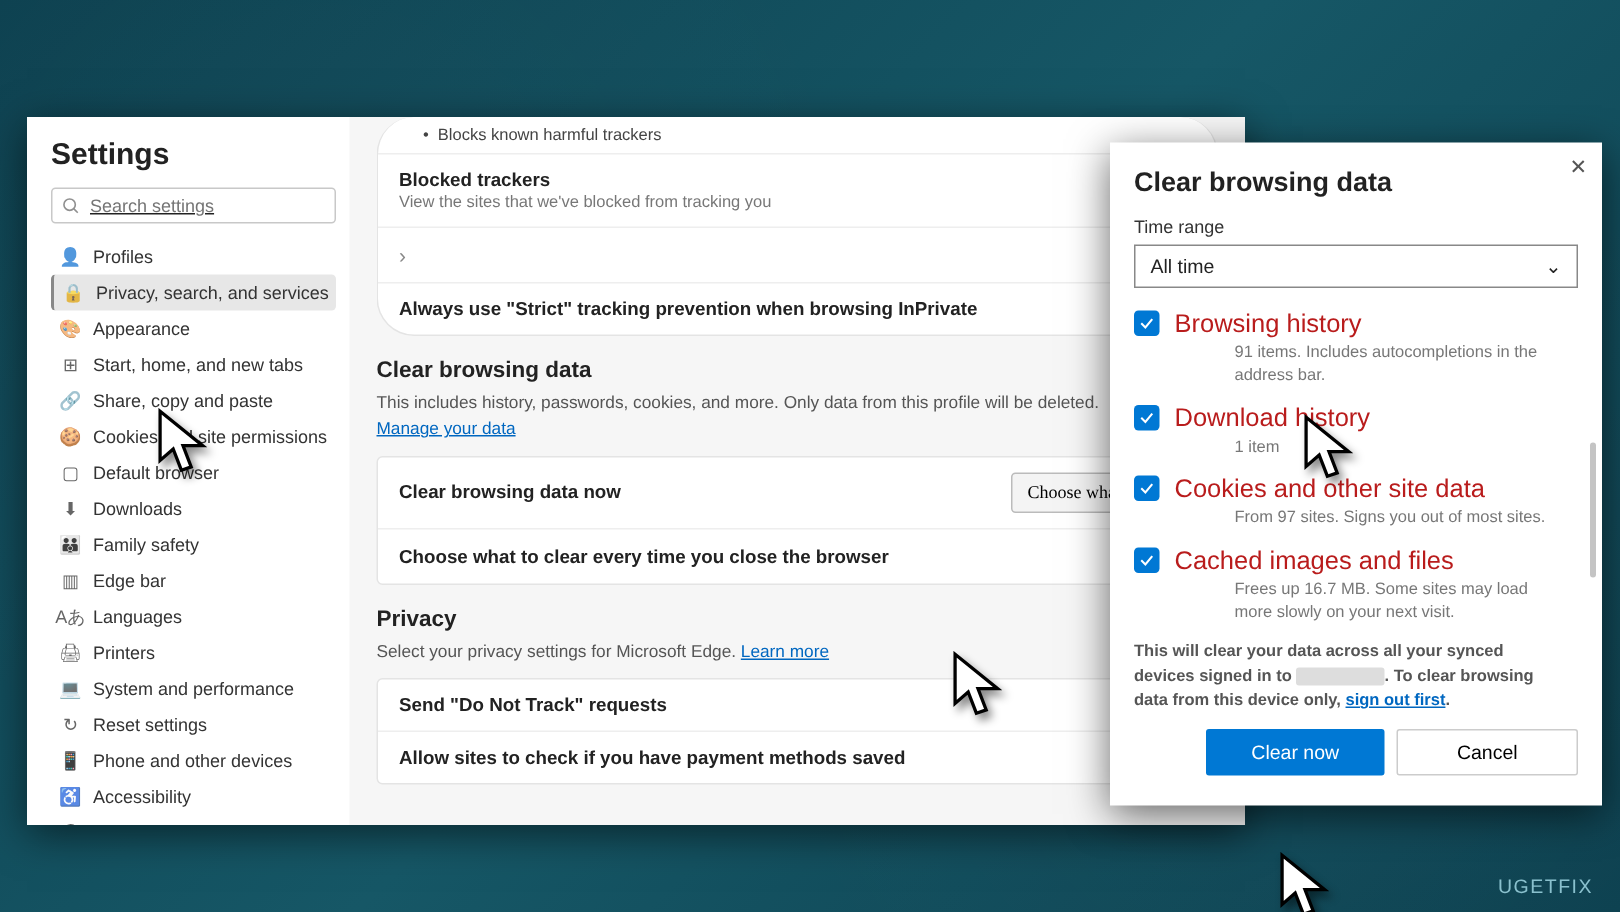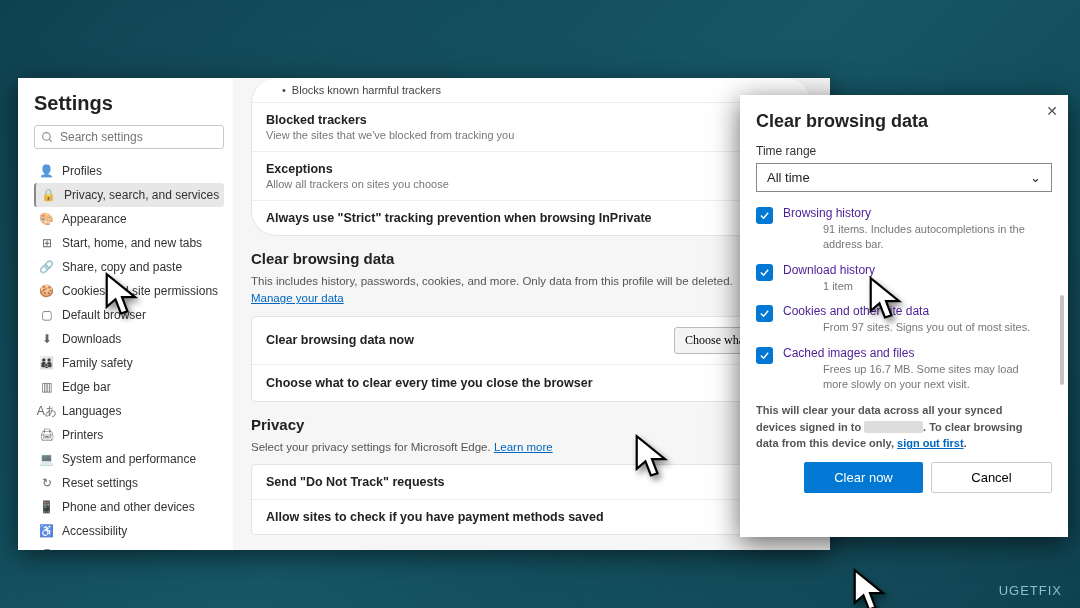--- a/index.html
+++ b/index.html
@@ -35,20 +35,21 @@
     overflow: hidden;
   }
   .sidebar h1 {
     font-size: 20px; font-weight: 600; margin-bottom: 10px;
   }
   .search-wrap {
     display: flex; align-items: center;
     border: 1px solid #c8c8c8; border-radius: 3px;
     padding: 4px 6px; margin-bottom: 10px;
     background: #fff;
+    text-decoration: underline;
   }
   .search-wrap input {
     border: none; outline: none; flex: 1; font-size: 12px;
     color: #555;
   }
   .search-icon { width: 13px; height: 13px; margin-right: 6px; opacity: 0.65; }
 
   .nav-item {
     display: flex; align-items: center;
     padding: 5px 6px; gap: 8px;
@@ -149,21 +150,21 @@
   .check-item {
     display: flex; gap: 10px; margin-bottom: 10px; align-items: flex-start;
     padding-right: 16px;
   }
   .checkbox {
     width: 17px; height: 17px; background: #0078d4; border-radius: 3px;
     display: flex; align-items: center; justify-content: center;
     flex-shrink: 0; margin-top: 1px;
   }
   .checkbox svg { width: 11px; height: 11px; stroke: #fff; }
-  .check-item .ct { font-size: 12px; color: #4c1d95; }
+  .check-item .ct { font-size: 17px; color: #b91c1c; }
   .check-item .cs { font-size: 11px; color: #777; margin-top: 2px; line-height:1.4;margin-left:40px; }
 
   .scroll-ind {
     position: absolute; right: 4px; top: 200px; width: 4px; height: 90px;
     background: #c4c4c4; border-radius: 2px;
   }
 
   .sync-note { font-size: 11px; color: #555; line-height: 1.5; margin-top: 4px; padding-right:10px;font-weight:bold;}
   .blur { background:#ddd; color:transparent; border-radius:2px; padding:0 8px; }
 
@@ -283,24 +284,20 @@
     <div class="card" style="margin-top:0;">
       <div class="bullet-row">Blocks known harmful trackers</div>
       <div class="row">
         <div class="row-main">
           <div class="row-title">Blocked trackers</div>
           <div class="row-sub">View the sites that we've blocked from tracking you</div>
         </div>
         <span class="chevron">›</span>
       </div>
       <div class="row">
-        <div class="row-main">
-          <div class="row-title">Exceptions</div>
-          <div class="row-sub">Allow all trackers on sites you choose</div>
-        </div>
         <span class="chevron">›</span>
       </div>
       <div class="row">
         <div class="row-main">
           <div class="row-title">Always use "Strict" tracking prevention when browsing InPrivate</div>
         </div>
         <div class="toggle">
             <div class="knob"></div>
           </div>
       </div>

